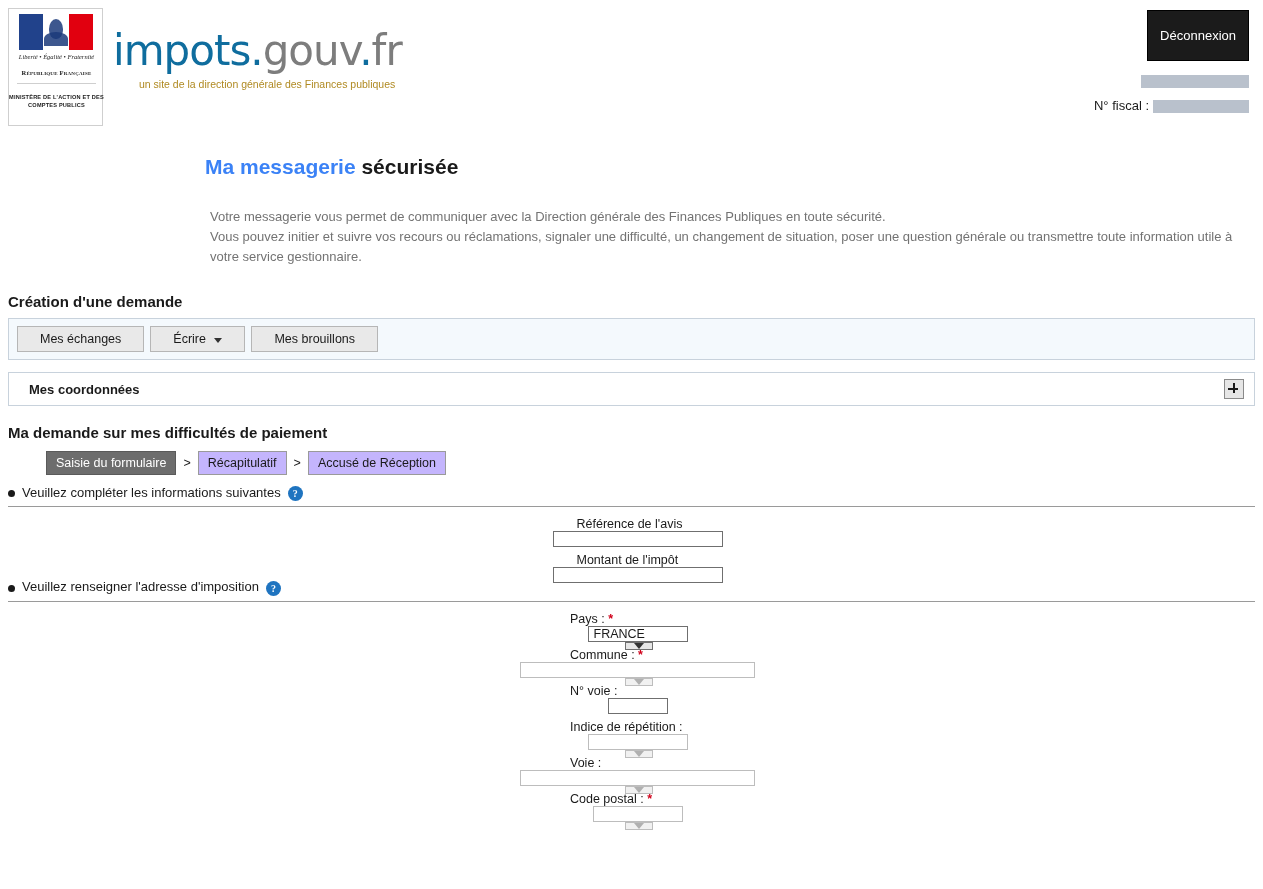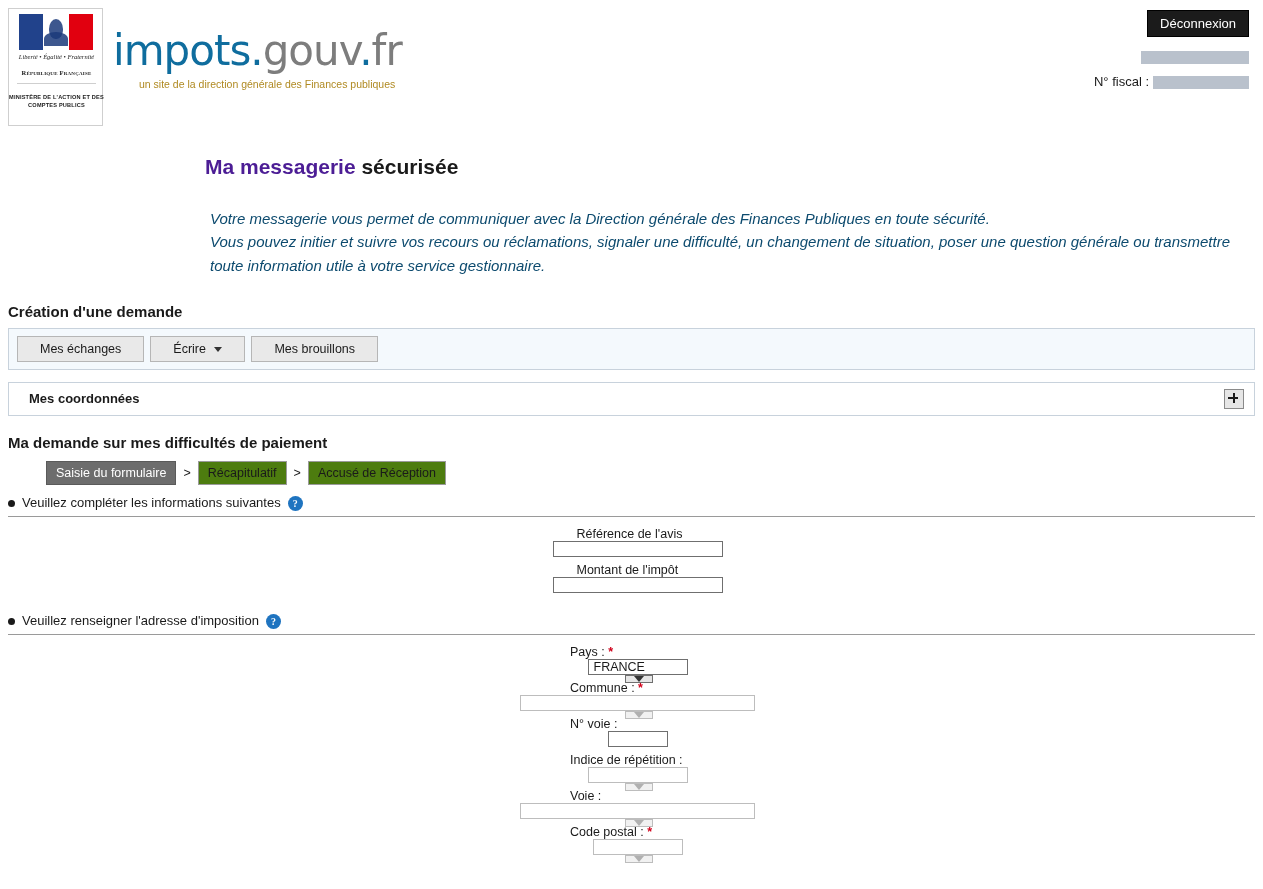--- a/index.html
+++ b/index.html
@@ -144,21 +144,21 @@
     position: absolute;
     right: 14px;
     top: 10px;
     text-align: right;
   }
   .btn-deconnexion {
     display: inline-block;
     background: #1b1b1b;
     color: #ffffff;
     border: 1px solid #000;
-    padding: 5px 12px;
+    padding: 17px 12px;
     font-size: 13px;
     cursor: pointer;
   }
   .redacted {
     display: inline-block;
     background: #b9c1cc;
     height: 13px;
     vertical-align: middle;
   }
   .acct-line1 { margin-top: 12px; }
@@ -169,29 +169,28 @@
   
   .content {
     position: relative;
   }
   .page-title {
     margin: 20px 0 0 205px;
     font-size: 21px;
     font-weight: bold;
     color: #1a1a1a;
   }
-  .page-title .accent { color: #4c1d95; }
+  .page-title .accent { color: #3b82f6; }
 
   .intro {
     margin: 28px 0 0 210px;
-    font-size: 15px;
+    font-size: 13px;
     line-height: 1.55;
-    color: #0c4a6e;
+    color: #737373;
     max-width: 1035px;
-    font-style: italic;
   }
 
   .section-heading {
     margin: 26px 0 8px 8px;
     font-size: 15px;
     font-weight: bold;
   }
 
   .tabbar {
     margin: 0 8px;
@@ -259,21 +258,21 @@
     margin-left: 8px;
     display: flex;
     align-items: center;
     gap: 7px;
     padding-left: 38px;
   }
   .step {
     border: 1px solid #9a9a9a;
     padding: 4px 9px;
     font-size: 12.5px;
-    background: #4d7c0f;
+    background: #c4b5fd;
     cursor: pointer;
   }
   .step.active {
     background: #6d6d6d;
     color: #ffffff;
     border-color: #5a5a5a;
   }
   .step-sep { font-size: 12.5px; color: #1a1a1a; }
 
   .mandatory-note {
@@ -446,21 +445,21 @@
   <div class="form-row">
     <span class="form-label lbl-w1">Référence de l'avis</span>
     <input class="txt" style="width: 170px;" type="text" value="">
   </div>
 
   <div class="form-row">
     <span class="form-label lbl-w1">Montant de l'impôt</span>
     <input class="txt" style="width: 170px;" type="text" value="">
   </div>
 
-  <div class="fieldset-header" style="margin-top:24px;">
+  <div class="fieldset-header" style="margin-top:0;">
     <span class="bullet"></span><span>Veuillez renseigner l'adresse d'imposition</span><span class="help-icon">?</span>
   </div>
 
   <div class="form-row">
     <span class="form-label lbl-w2">
       <span>Pays :</span>
       <span class="star">*</span>
     </span>
     <input class="txt" style="width: 100px;" type="text" value="FRANCE">
     <span class="combo-btn">

